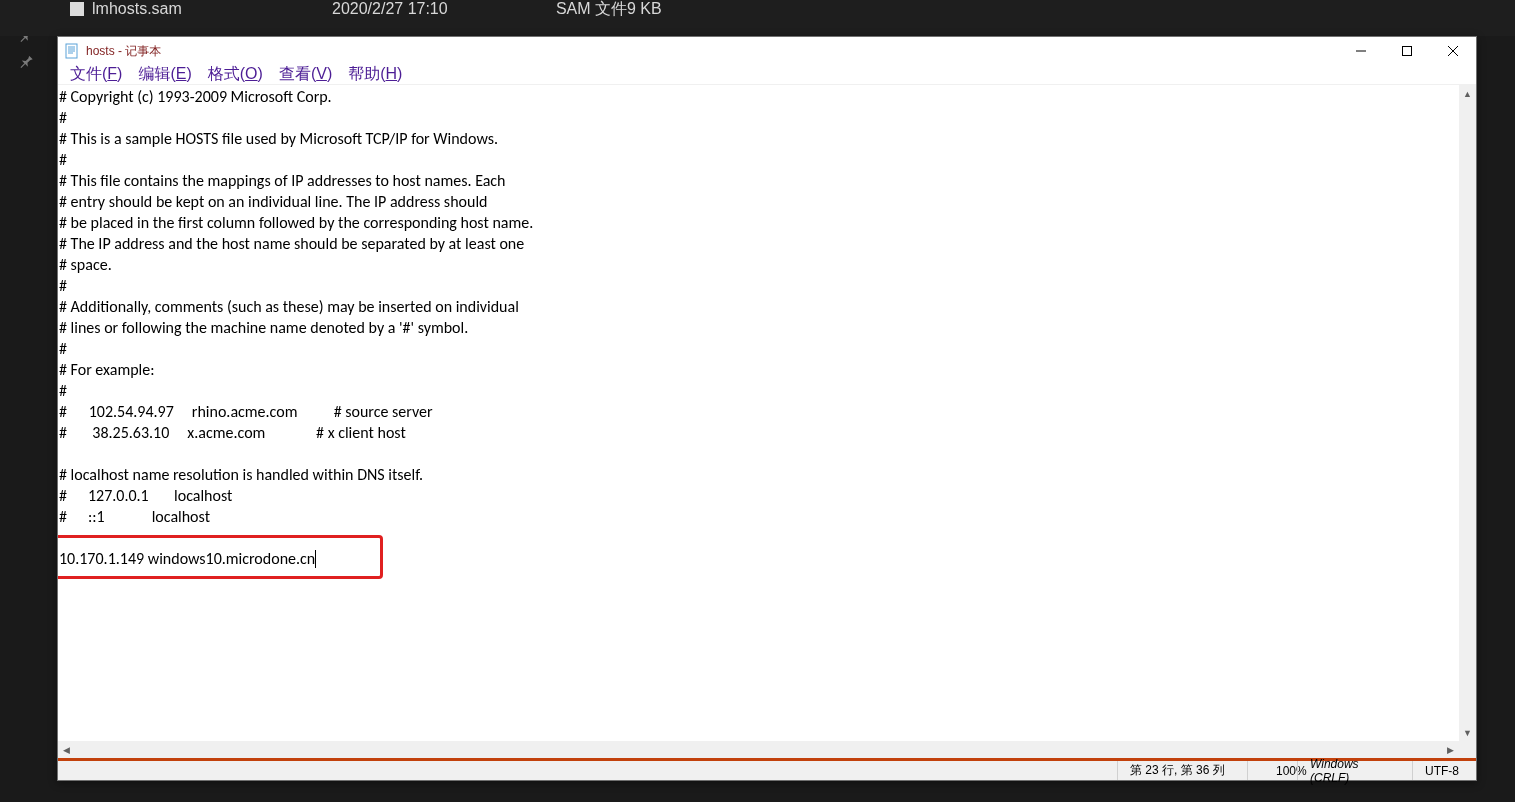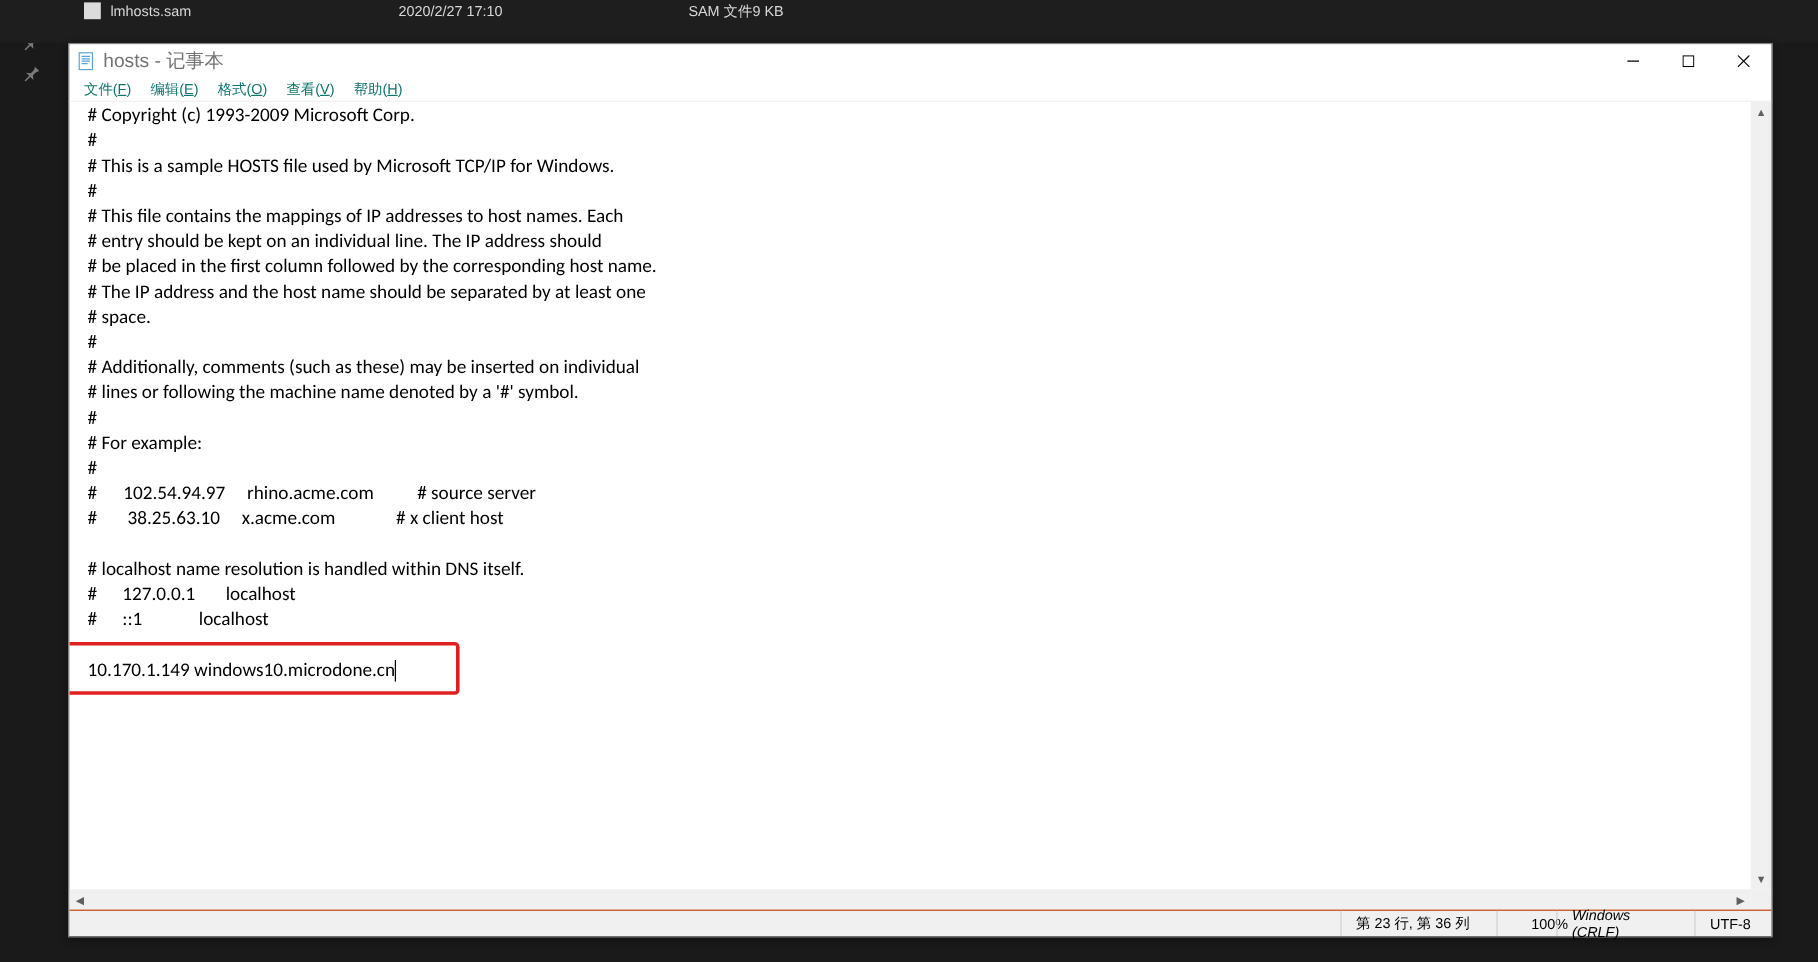--- a/index.html
+++ b/index.html
@@ -19,21 +19,21 @@
 
     
     .explorer-bg {
       position: absolute;
       top: 0;
       left: 0;
       right: 0;
       height: 36px;
       background: #1e1e1e;
       color: #d8d8d8;
-      font-size: 12px;
+      font-size: 16px;
     }
 
     .explorer-row {
       display: flex;
       align-items: center;
       height: 18px;
       padding-left: 70px;
     }
 
     .file-icon {
@@ -89,22 +89,22 @@
       margin-left: 6px;
       margin-right: 6px;
       width: 16px;
       height: 16px;
       display: flex;
       align-items: center;
       justify-content: center;
     }
 
     .titlebar-title {
-      font-size: 16px;
-      color: #737373;
+      font-size: 12px;
+      color: #7f1d1d;
       flex: 0 0 auto;
       text-align: right;
     }
 
     .titlebar-spacer {
       flex: 1;
     }
 
     .titlebar-button {
       width: 46px;
@@ -120,43 +120,43 @@
     .menubar {
       height: 20px;
       display: flex;
       align-items: center;
       padding-left: 4px;
       background: #fff;
       border-bottom: 1px solid #f0f0f0;
     }
 
     .menu-item {
-      font-size: 12px;
+      font-size: 16px;
       padding: 2px 8px;
-      color: #0f766e;
+      color: #4c1d95;
     }
 
     .menu-item u {
       text-decoration: underline;
     }
 
     
     .textarea-container {
       position: relative;
       height: calc(100% - 28px - 20px - 22px);
       overflow: hidden;
       background: #fff;
     }
 
     .text-content {
       font-family: "Calibri", "Microsoft YaHei", sans-serif;
       font-size: 16px;
       line-height: 21px;
       white-space: pre;
-      padding: 1px 15px;
+      padding: 1px 1px;
       color: #000;
       position: absolute;
       left: 0;
       top: 0;
     }
 
     .highlight-box {
       position: absolute;
       left: -20px;
       top: 450px;
@@ -234,21 +234,21 @@
     .scrollbars-layer > * { pointer-events: auto; }
 
     
     .statusbar {
       position: absolute;
       bottom: 0;
       left: 0;
       right: 0;
       height: 22px;
       background: #f0f0f0;
-      border-top: 1px solid #c2410c;
+      border-top: 3px solid #c2410c;
       display: flex;
       align-items: center;
       font-size: 12px;
       color: #000;
     }
 
     .status-spacer {
       flex: 1;
     }
 

